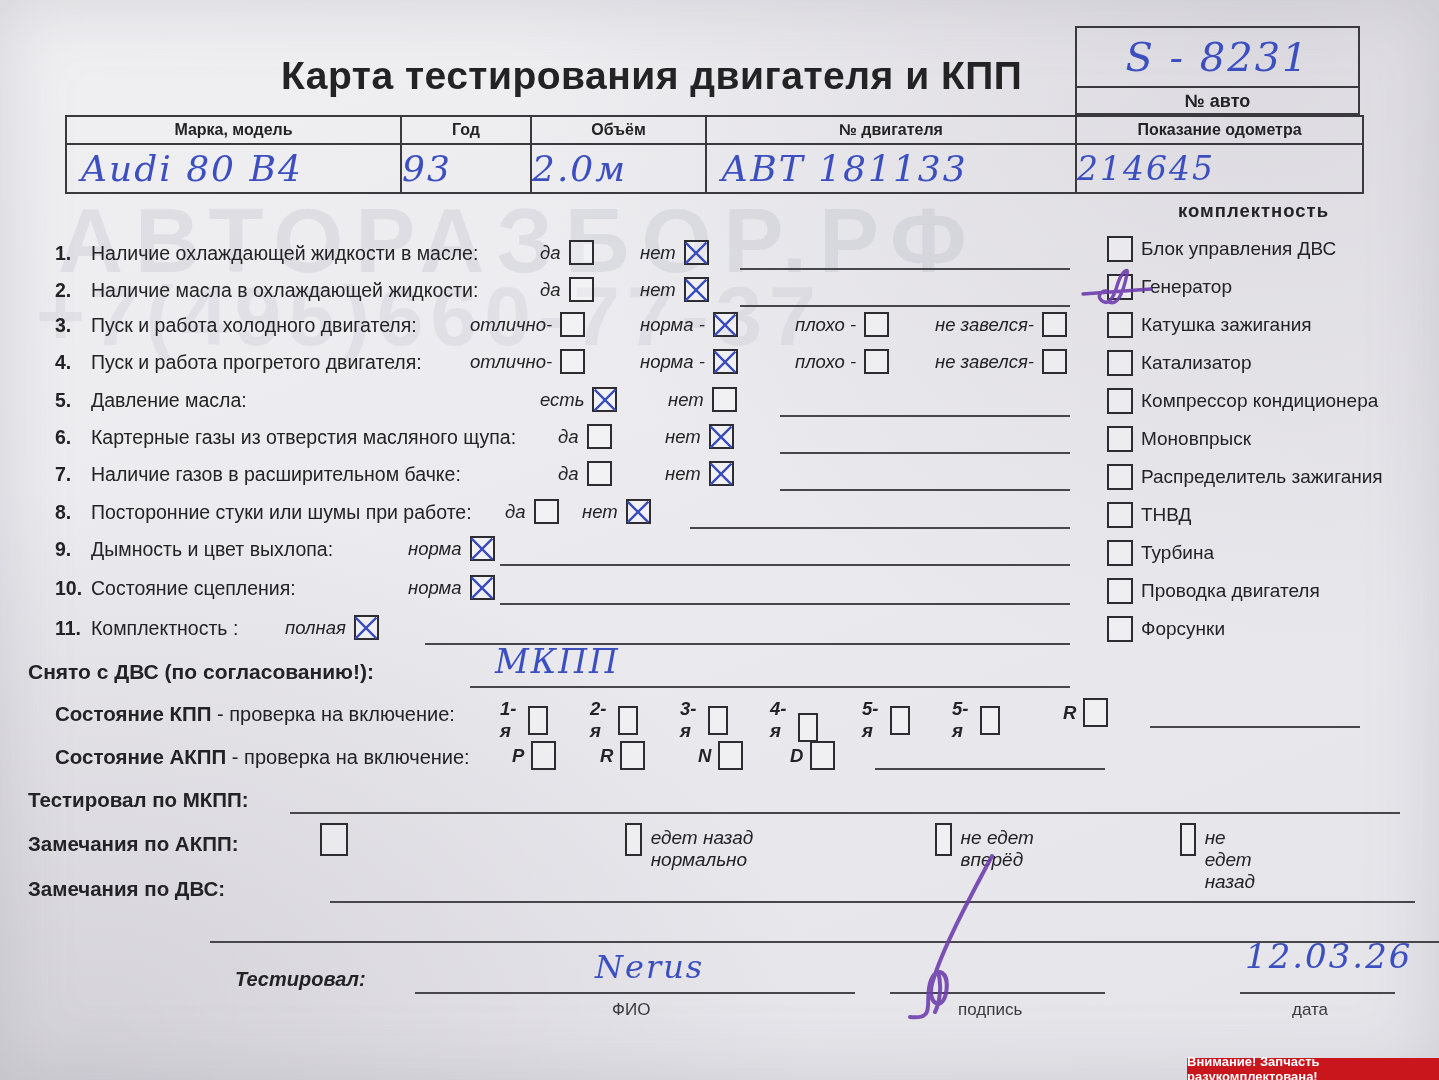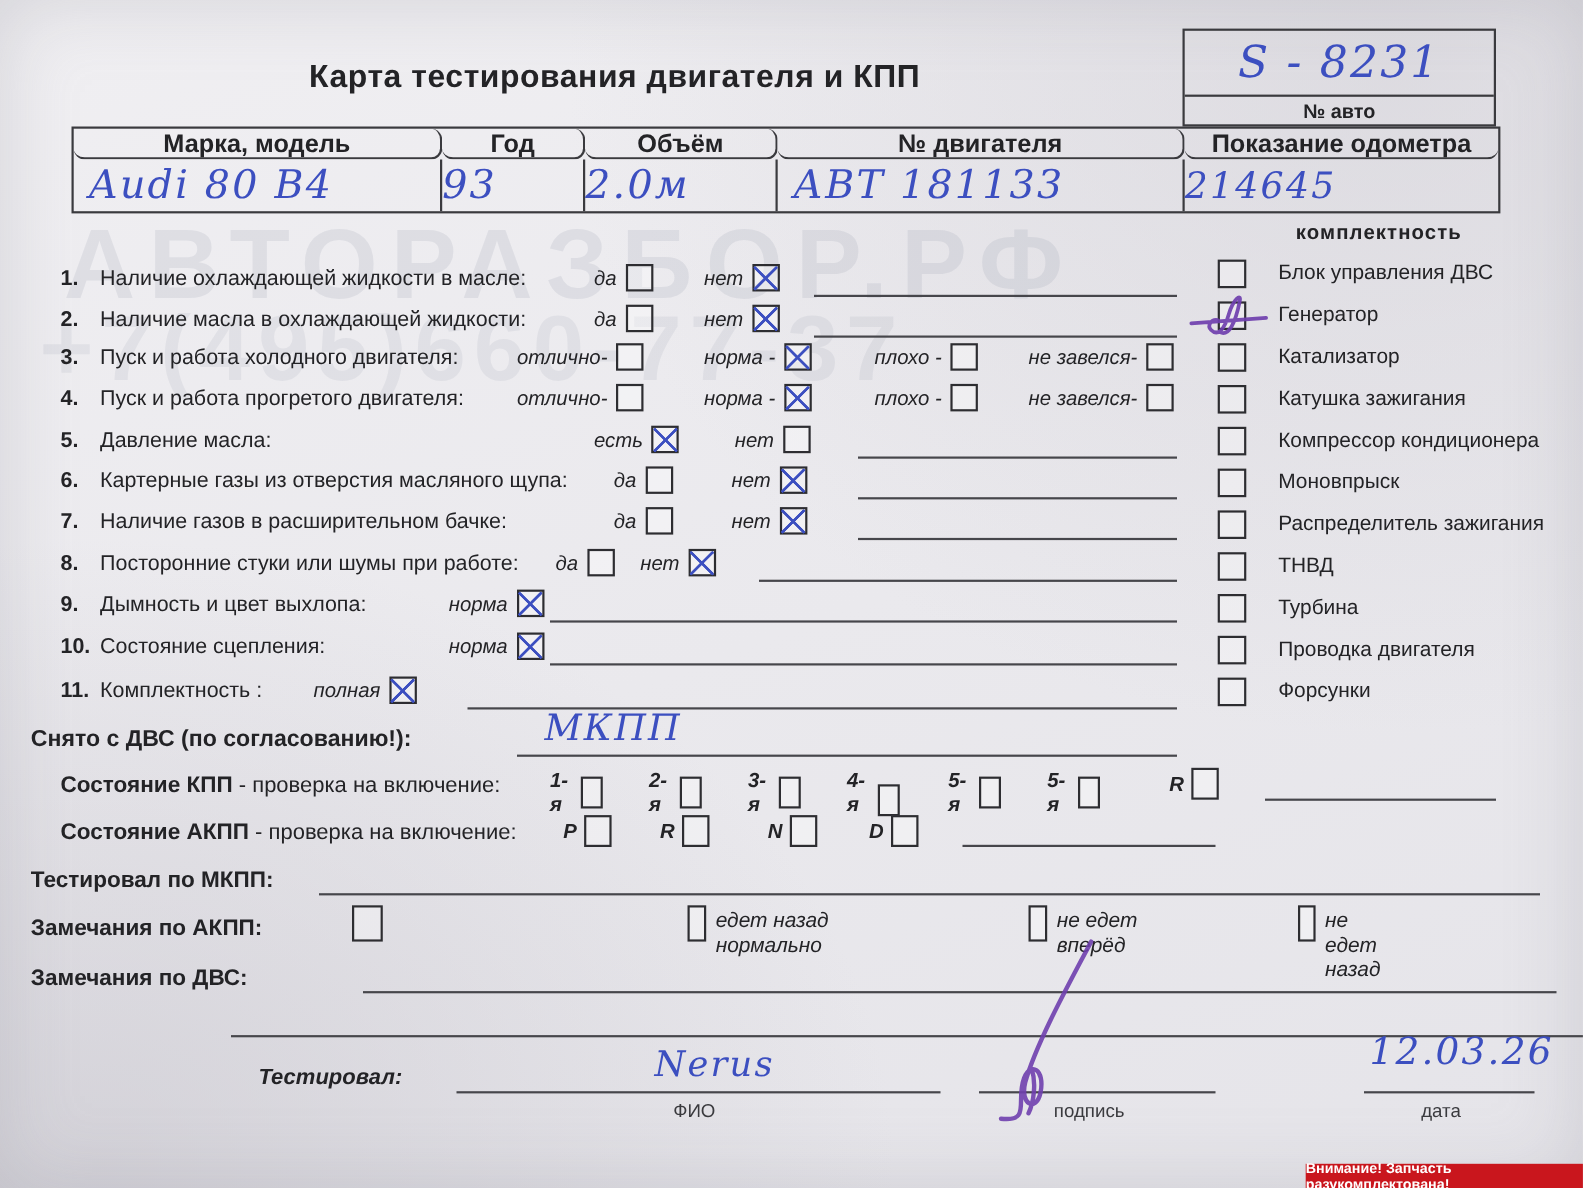--- a/index.html
+++ b/index.html
@@ -6,28 +6,28 @@
   body{width:1439px;height:1080px;overflow:hidden;font-family:"Liberation Sans",sans-serif;color:#232326;}
   .page{position:relative;width:1439px;height:1080px;
     background:
       radial-gradient(ellipse at 88% 6%, rgba(208,206,213,.55), transparent 42%),
       radial-gradient(ellipse at 6% 98%, rgba(198,196,204,.6), transparent 38%),
       linear-gradient(160deg,#f0eff2 0%,#eae9ed 52%,#e5e4e9 100%);
     box-shadow:inset 0 0 70px rgba(140,140,152,.28);}
   .wm{position:absolute;font-weight:bold;color:#8e95a6;white-space:nowrap;pointer-events:none;}
   .wm1{left:58px;top:190px;font-size:90px;letter-spacing:12px;opacity:.16;}
   .wm2{left:36px;top:268px;font-size:84px;letter-spacing:7px;opacity:.13;}
-  .title{position:absolute;left:281px;top:54px;font-size:29px;font-weight:bold;letter-spacing:.5px;}
+  .title{position:absolute;left:281px;top:54px;font-size:39px;font-weight:bold;letter-spacing:.5px;}
   
   .docbox{position:absolute;left:1075px;top:26px;width:285px;height:89px;border:2px solid #3a3a3e;box-sizing:border-box;}
   .docval{height:58px;border-bottom:2px solid #3a3a3e;display:flex;align-items:center;justify-content:center;}
   .doclabel{height:27px;display:flex;align-items:center;justify-content:center;font-weight:bold;font-size:18px;}
   
   .htable{position:absolute;left:65px;top:115px;display:grid;grid-template-columns:335px 130px 175px 370px 285px;grid-template-rows:28px 47px;border:2px solid #3a3a3e;box-sizing:content-box;}
-  .hc{border-right:2px solid #3a3a3e;border-bottom:2px solid #3a3a3e;display:flex;align-items:center;justify-content:center;font-weight:bold;font-size:23px;box-sizing:border-box;border-radius:10px;}
+  .hc{border-right:2px solid #3a3a3e;border-bottom:2px solid #3a3a3e;display:flex;align-items:center;justify-content:center;font-weight:bold;font-size:16px;box-sizing:border-box;}
   .hv{border-right:2px solid #3a3a3e;display:flex;align-items:center;box-sizing:border-box;padding-left:14px;}
   .hc:nth-child(5),.hv:last-child{border-right:none;}
   .hv.center{padding-left:0;}
   .ink{font-family:"DejaVu Serif",serif;font-style:italic;color:#3c4fc0;letter-spacing:2px;}
   .ink.big{font-size:36px;}
   .ink.mid{font-size:33px;}
   
   .q{position:absolute;left:55px;height:34px;white-space:nowrap;font-size:19.5px;}
   .qnum{font-weight:bold;display:inline-block;width:36px;}
   .opt{position:absolute;top:-2px;display:flex;align-items:center;gap:8px;}
@@ -36,21 +36,21 @@
   .box.tall{height:29px;}
   .box.checked::before,.box.checked::after{content:"";position:absolute;left:50%;top:50%;width:30px;border-top:3px solid #3c4fc0;border-radius:2px;}
   .box.checked::before{transform:translate(-50%,-50%) rotate(45deg);}
   .box.checked::after{transform:translate(-50%,-50%) rotate(-45deg);}
   .uline{position:absolute;border-top:2px solid #46464b;}
   .sec{position:absolute;font-size:20px;white-space:nowrap;}
   .sec b{font-size:20.5px;}
   
   .comp-title{position:absolute;left:1178px;top:200px;font-weight:bold;font-size:18.5px;letter-spacing:1px;}
   #comp-list{position:absolute;left:1107px;top:230px;width:330px;}
-  .citem{display:flex;align-items:center;gap:29px;height:38px;position:relative;}
+  .citem{display:flex;align-items:center;gap:8px;height:38px;position:relative;}
   .cbox{width:26px;height:26px;border:2px solid #2d2d31;box-sizing:border-box;background:rgba(255,255,255,.3);flex:none;}
   .clabel{font-size:19px;}
   .scribble{position:absolute;left:-26px;top:-4px;pointer-events:none;}
   
   .gear{position:absolute;top:0;display:flex;align-items:center;gap:7px;}
   .gear i{font-style:italic;font-size:18.5px;font-weight:bold;}
   
   .nopt{position:absolute;top:0;display:flex;align-items:flex-start;gap:9px;}
   .nopt .box{width:28px;height:33px;}
   .nopt i{font-style:italic;font-size:19px;padding-top:4px;}
@@ -251,25 +251,25 @@
       </div>
       <div class="citem">
         <span class="cbox"></span>
         <span class="clabel">Генератор</span>
         <svg class="scribble" width="86" height="44" viewBox="0 0 86 44">
           <path d="M28 38 C 36 42, 42 30, 46 10 C 48 2, 40 8, 36 22 C 32 36, 26 42, 20 36 C 16 32, 20 26, 26 27 M2 30 L 70 25" fill="none" stroke="#6f3fae" stroke-width="3.4" stroke-linecap="round" opacity="0.92"></path>
         </svg>
       </div>
       <div class="citem">
         <span class="cbox"></span>
+        <span class="clabel">Катушка зажигания</span>
+      </div>
+      <div class="citem">
+        <span class="cbox"></span>
         <span class="clabel">Катализатор</span>
-      </div>
-      <div class="citem">
-        <span class="cbox"></span>
-        <span class="clabel">Катушка зажигания</span>
       </div>
       <div class="citem">
         <span class="cbox"></span>
         <span class="clabel">Компрессор кондиционера</span>
       </div>
       <div class="citem">
         <span class="cbox"></span>
         <span class="clabel">Моновпрыск</span>
       </div>
       <div class="citem">

